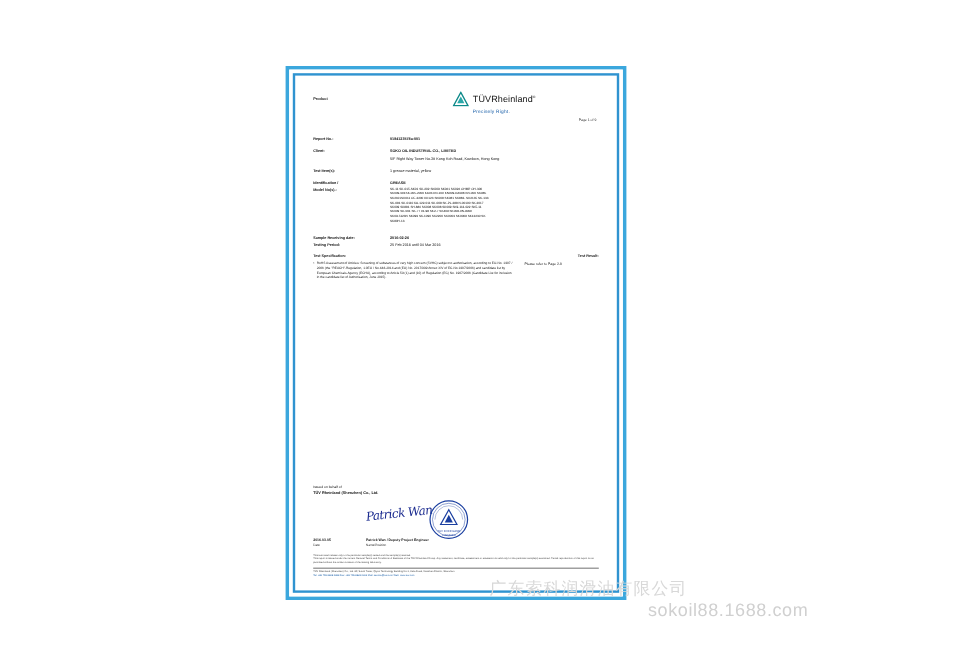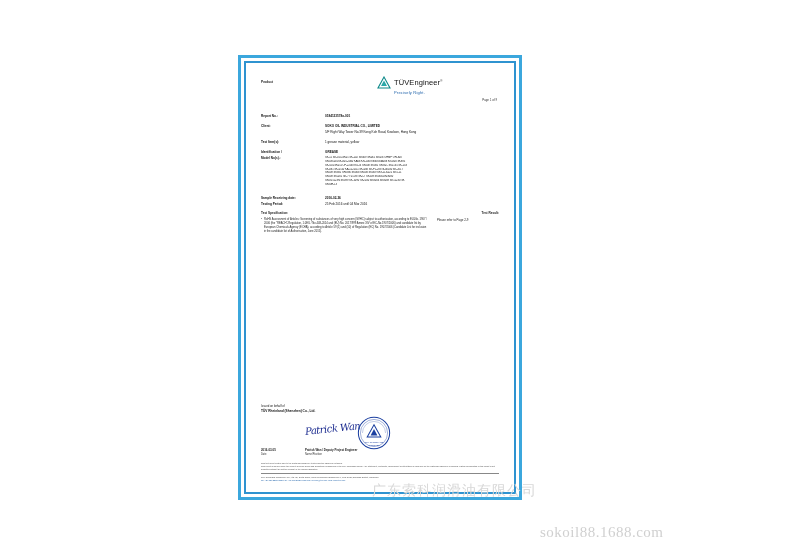--- a/index.html
+++ b/index.html
@@ -254,35 +254,35 @@
     color: #1a5fa8;
   }
   .legal-sep {
     border-top: .4px solid #888;
     margin: 1.5px 0 1.5px 0;
   }
 
   
   .wm-cn {
     position: absolute;
-    left: 372px;
+    left: 408px;
     top: 482px;
     font-size: 14px;
     color: #d8d8d8;
     font-family: "DejaVu Sans", sans-serif;
     white-space: nowrap;
     letter-spacing: 1px;
   }
   .wm-url {
     position: absolute;
     left: 540px;
-    top: 524px;
+    top: 500px;
     font-size: 15px;
     color: #d0d0d0;
-    font-family: Liberation Serif, serif;
+    font-family: Liberation Sans, sans-serif;
     white-space: nowrap;
     letter-spacing: .5px;
   }
 </style>
 </head>
 <body>
 
 <div class="page-wrap">
   <div class="frame-outer"></div>
   <div class="frame-mid"></div>
@@ -295,21 +295,21 @@
 
       <div class="logo-block">
         <div class="logo-row">
           <span class="logo-mark">
             <svg width="14" height="13" viewBox="0 0 28 26">
               <polygon points="14,2 26,24 2,24" fill="none" stroke="#0e8a8a" stroke-width="2.2"></polygon>
               <polygon points="14,9 20,20 8,20" fill="#2aa8a8"></polygon>
             </svg>
           </span>
           <span class="logo-text">
-            <span class="bold">TÜV</span><span>Engineer</span><span class="reg">®</span>
+            <span class="bold">TÜV</span><span>Rheinland</span><span class="reg">®</span>
           </span>
         </div>
         <div class="logo-tag">Precisely Right.</div>
       </div>
 
       <div class="page-no">Page 1 of 9</div>
     </div>
 
     <div class="spacer-4"></div>
 

